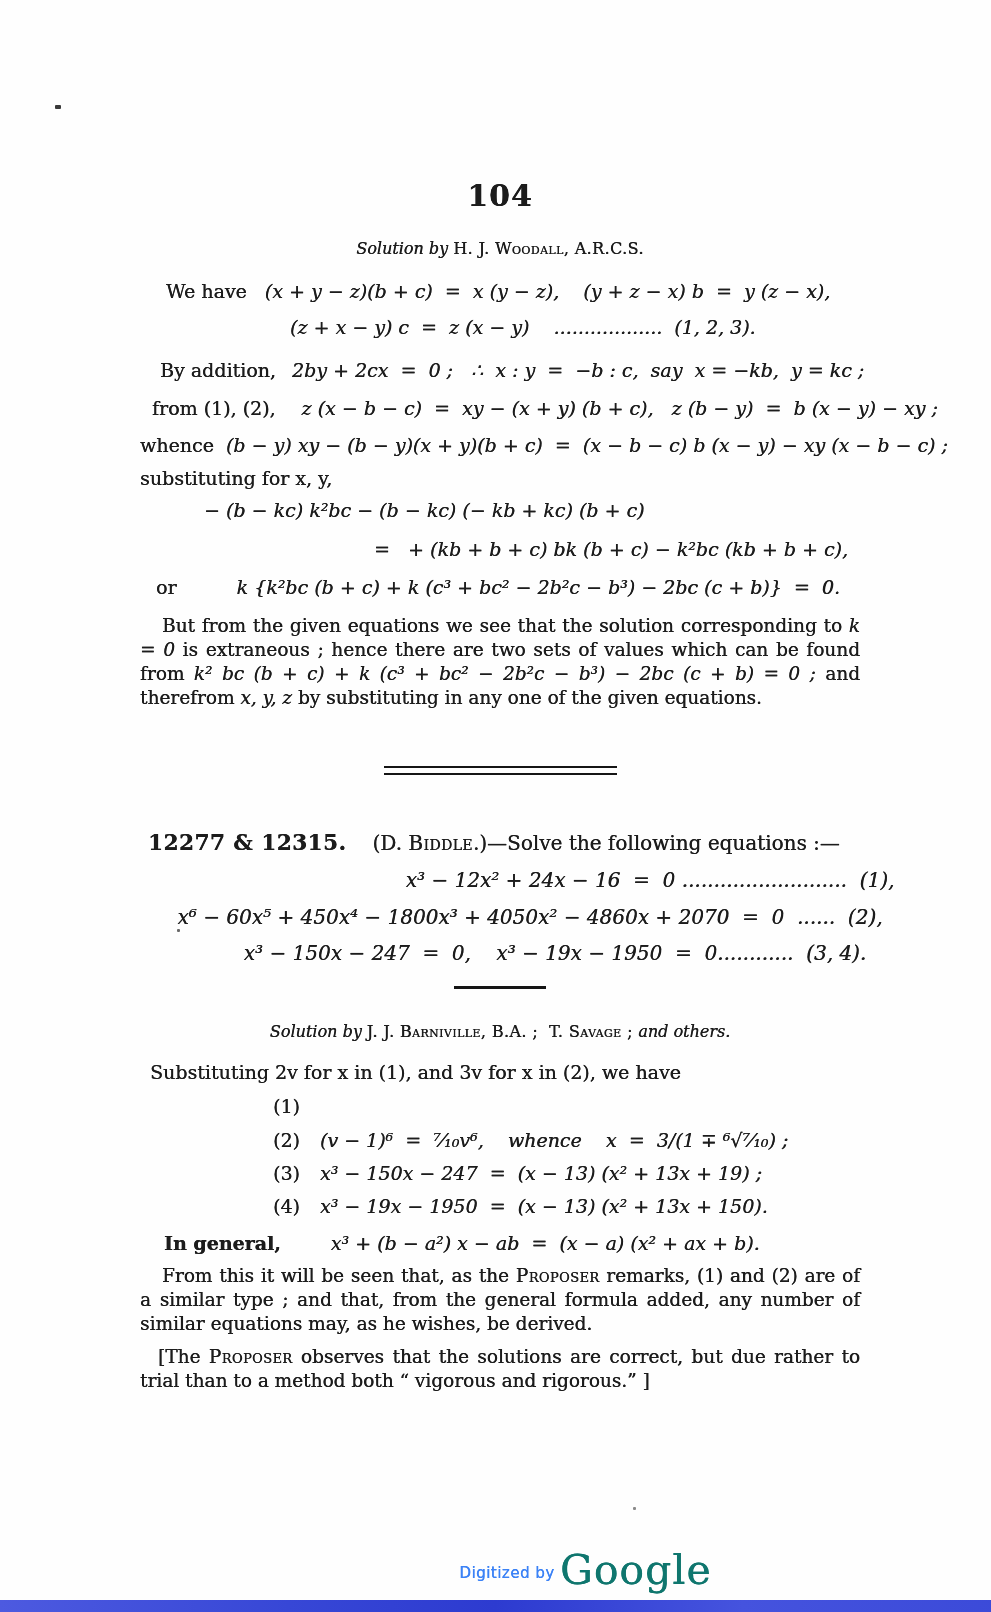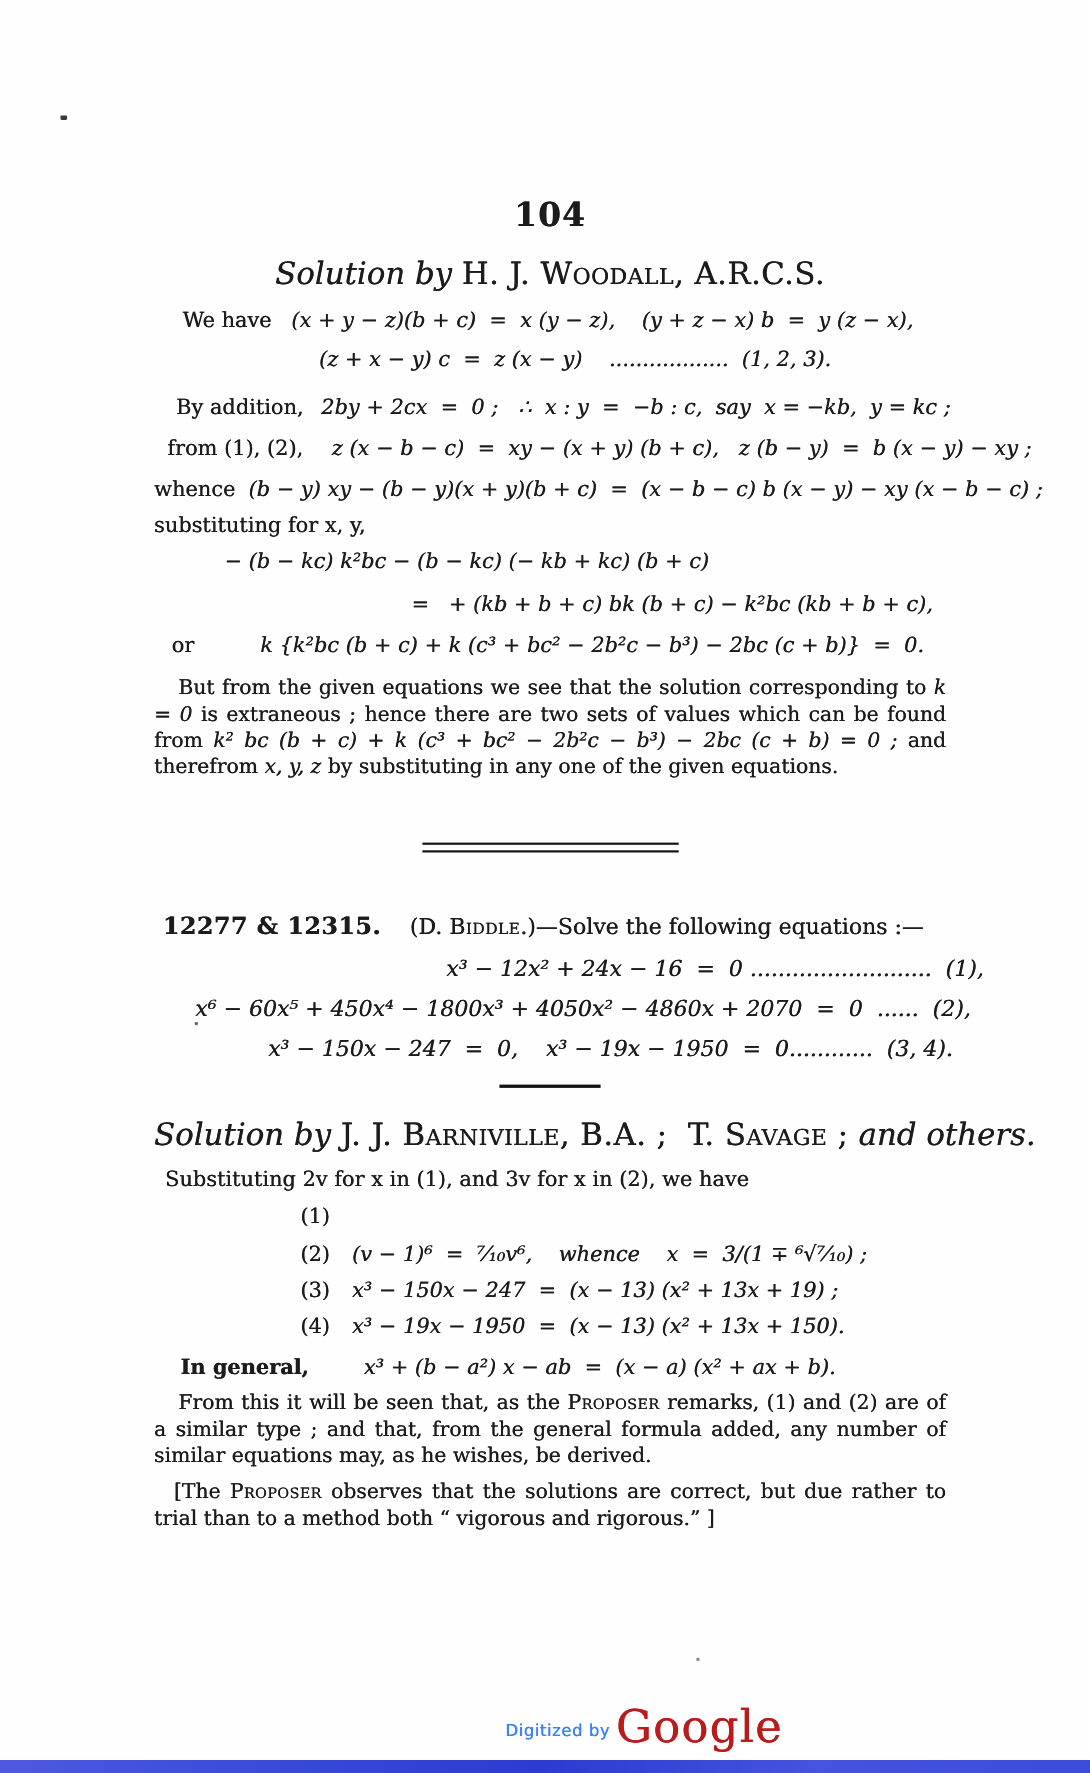--- a/index.html
+++ b/index.html
@@ -15,34 +15,34 @@
   .blk{position:absolute;left:140px;width:720px;}
   .ink{text-shadow:0.3px 0 0 currentColor;}
   .center{text-align:center;}
   .mline{white-space:pre;font-size:19px;line-height:26px;}
   .math{font-style:italic;}
   .lead{font-style:normal;}
   .it{font-style:italic;}
   .b{font-weight:bold;}
   .sc{font-variant:small-caps;letter-spacing:0.4px;}
   .pagenum{font-size:30px;font-weight:bold;letter-spacing:1px;}
-  .byline{font-size:28px;line-height:26px;white-space:pre;}
+  .byline{font-size:16px;line-height:26px;white-space:pre;}
   .para{font-size:18.5px;line-height:24px;text-align:justify;text-indent:22px;}
   .eqc{text-align:left;}
   .frac-sup{font-size:0.85em;vertical-align:0.35em;}
   .rule-double{height:5px;width:233px;margin:0 auto;border-top:2.5px solid #151515;border-bottom:2px solid #151515;}
   .rule-short{width:92px;margin:0 auto;border-top:3px solid #151515;}
   .prob-head{font-size:20px;line-height:27px;white-space:pre;}
   .prob-num{font-size:21.5px;font-weight:bold;margin-right:26px;letter-spacing:0.5px;}
   .prob-eq{font-size:20px;line-height:27px;white-space:pre;text-align:center;}
   .step{display:flex;font-size:19px;line-height:26px;white-space:pre;margin-left:133px;}
   .step .lbl{font-style:normal;margin-right:20px;}
   .footer{position:absolute;left:0;right:0;top:1546px;text-align:center;padding-left:140px;color:#a9a9a9;}
   .digitized{font-family:"DejaVu Sans","Liberation Sans",sans-serif;font-size:15px;color:#3b82f6;vertical-align:6px;letter-spacing:0.5px;}
-  .google{font-family:"DejaVu Serif",serif;font-size:41px;color:#b91c1c;letter-spacing:1px;}
+  .google{font-family:"DejaVu Serif",serif;font-size:41px;color:#0f766e;letter-spacing:1px;}
   .scanbar{position:absolute;left:0;bottom:0;width:100%;height:12px;
     background:linear-gradient(90deg,#4d5ae0 0%,#3747d6 28%,#2d3bd0 48%,#4553de 72%,#3a49d8 100%);}
   .speck{position:absolute;background:#3a3a3a;border-radius:1px;}
   .speck.s1{left:55px;top:105px;width:6px;height:4px;}
   .speck.s2{left:177px;top:929px;width:3px;height:3px;background:#6a6a6a;}
   .speck.s3{left:633px;top:1507px;width:3px;height:3px;background:#8a8a8a;}
 </style>
 </head>
 <body>
 

